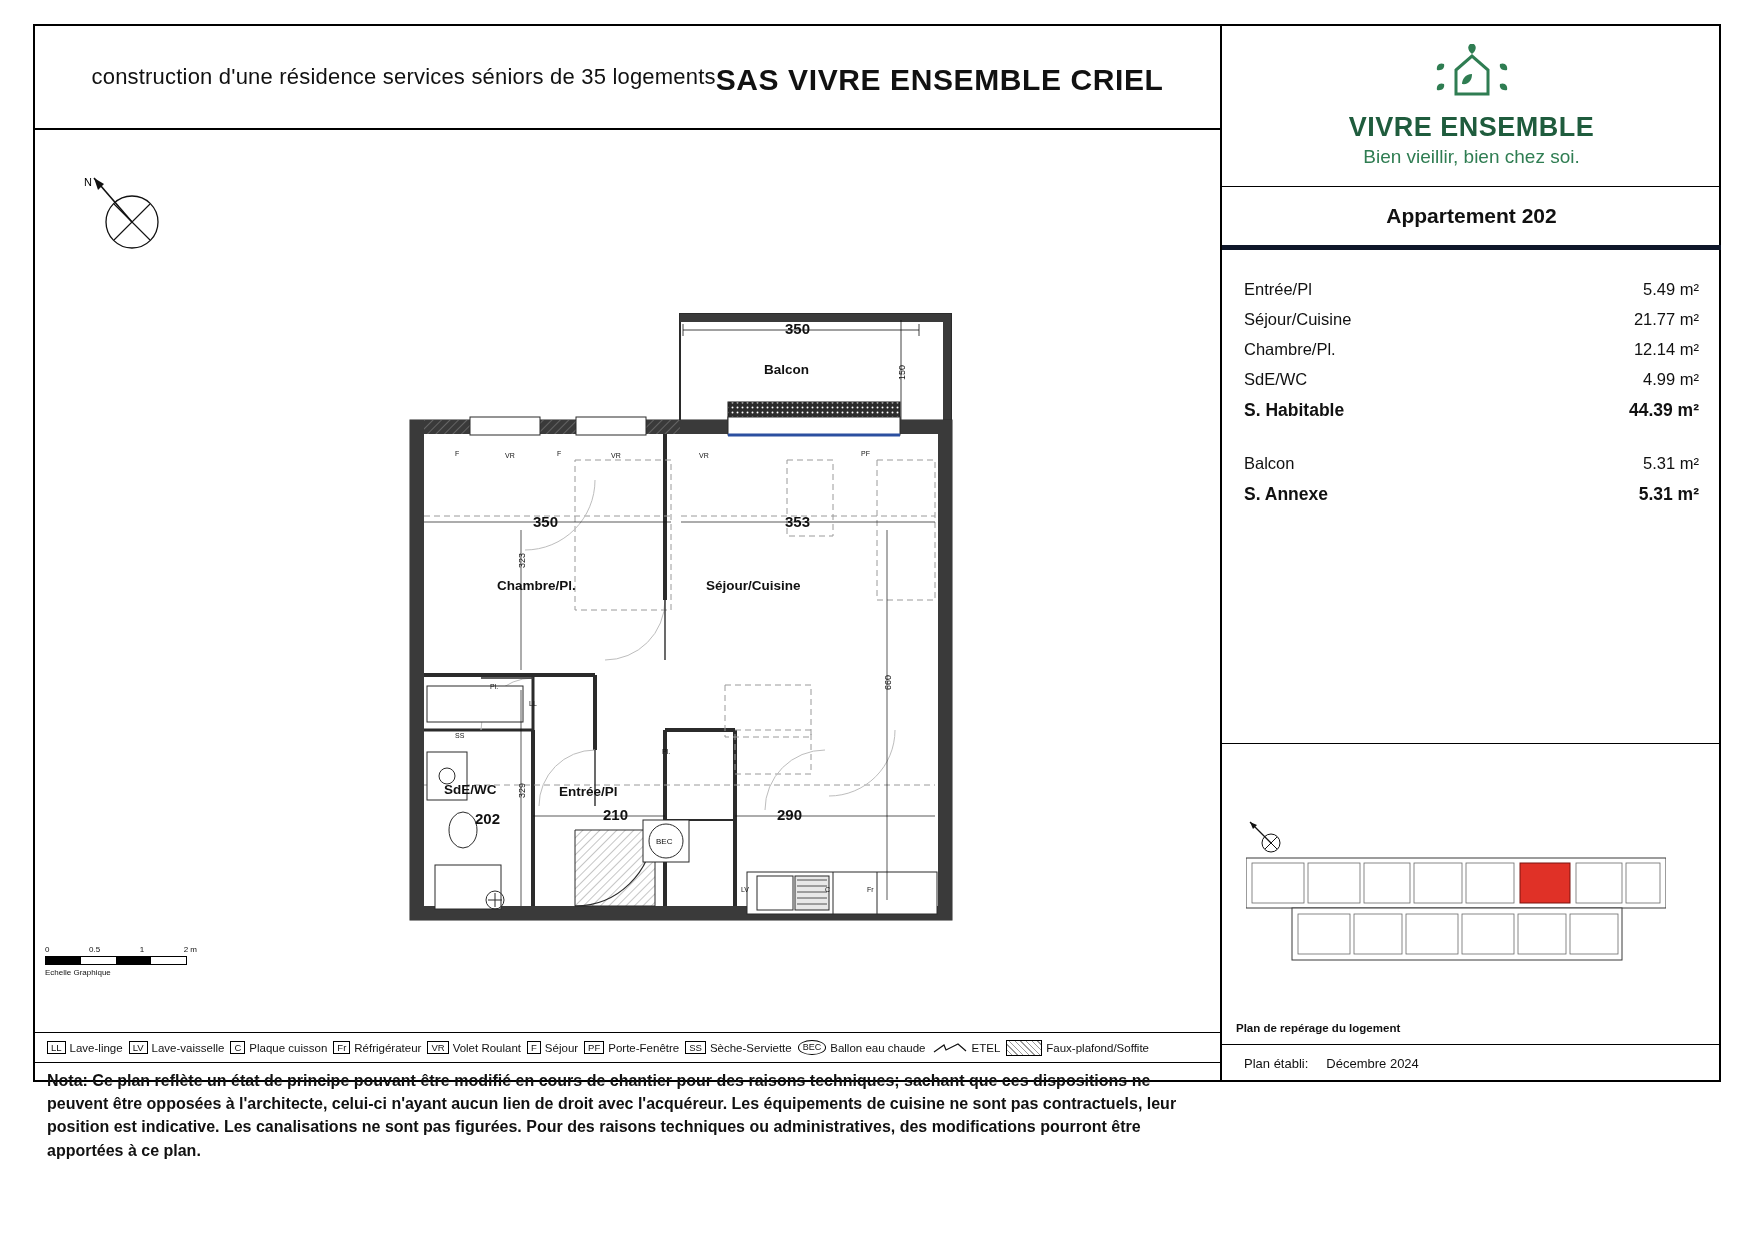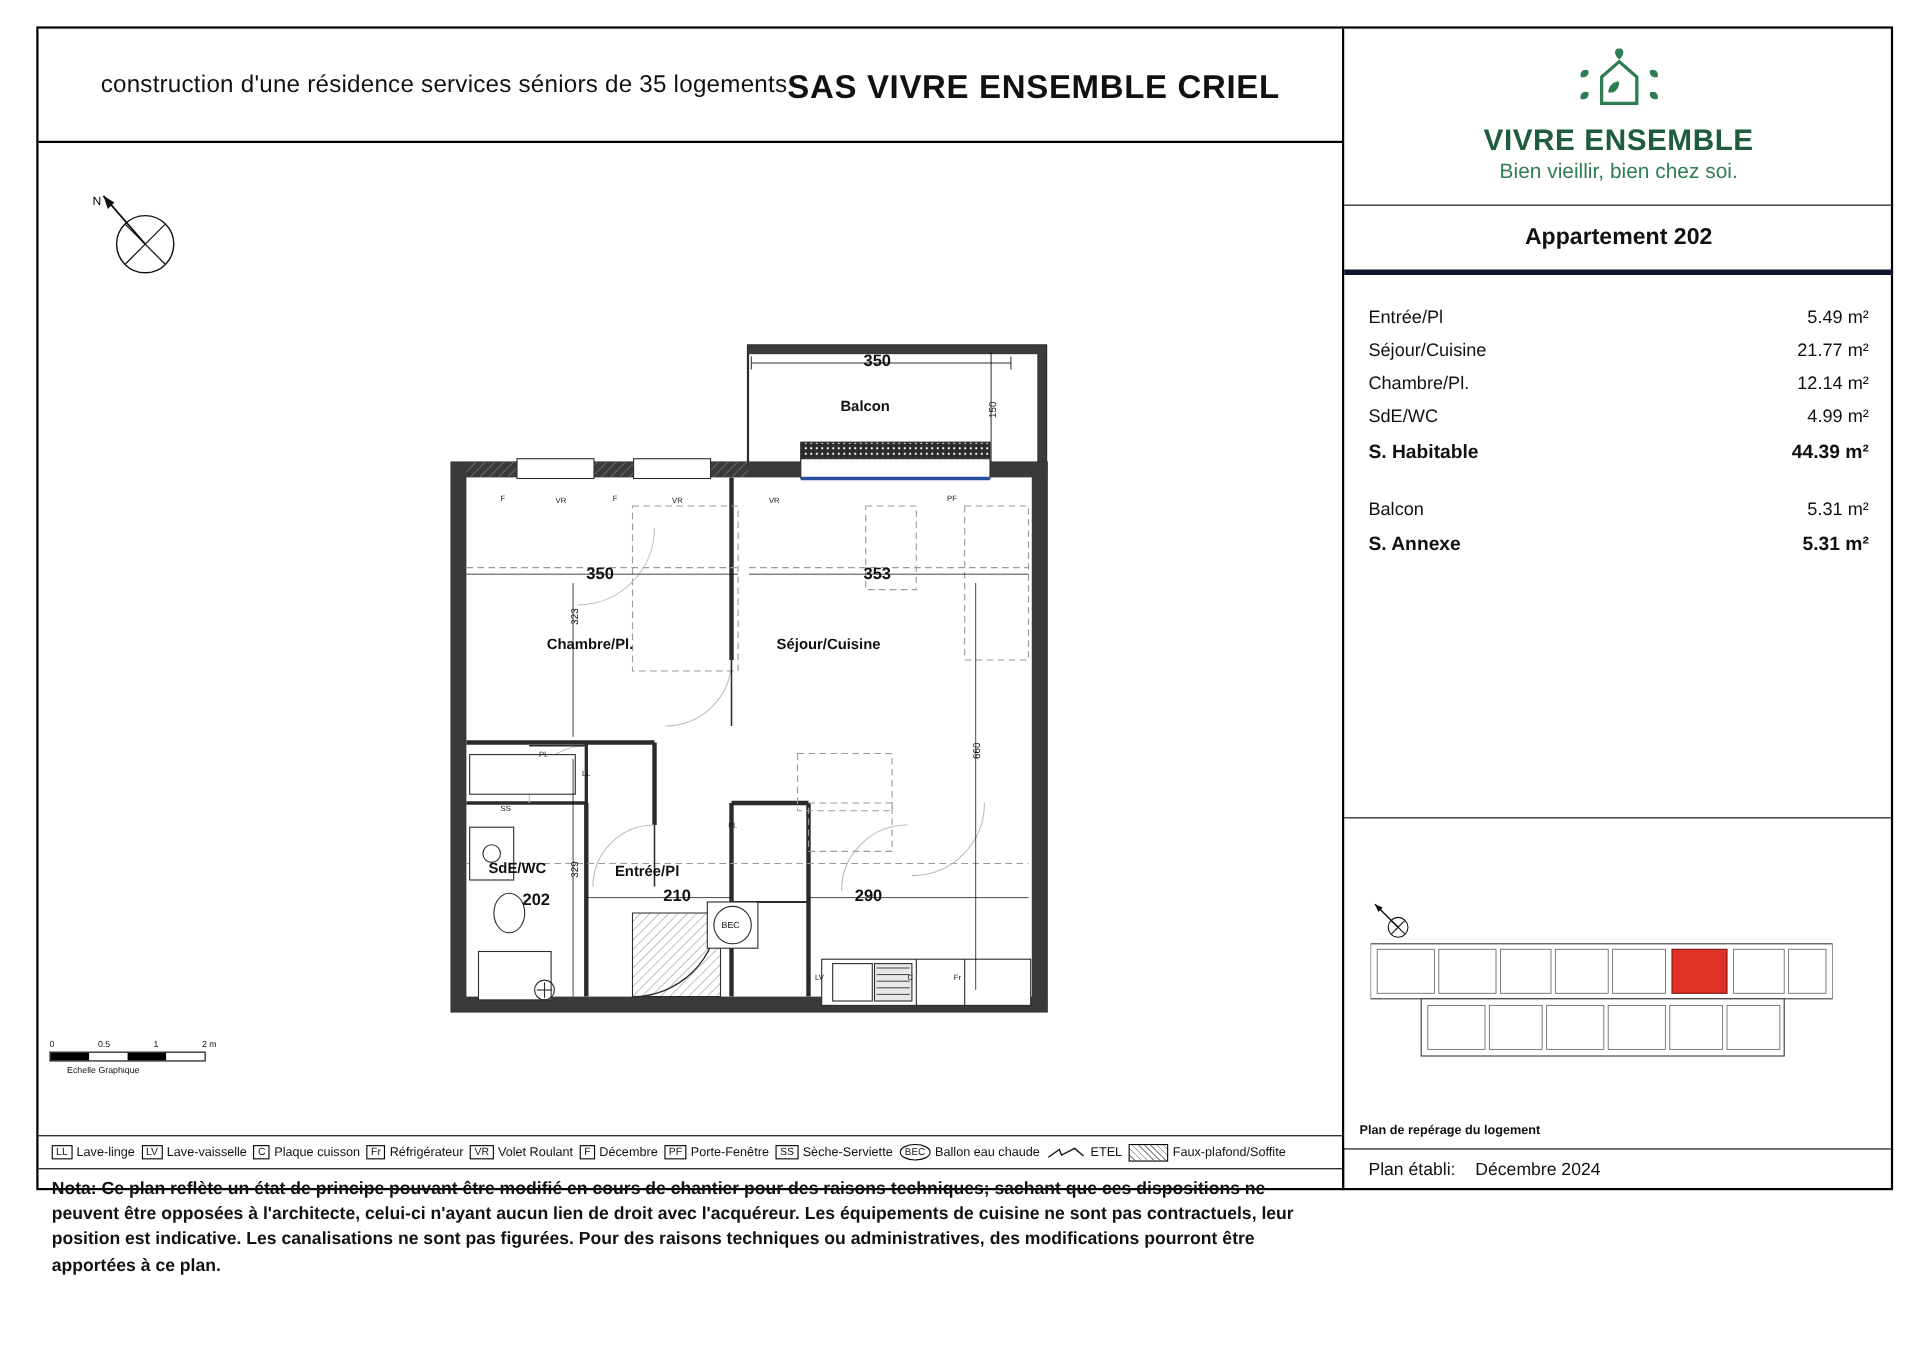--- a/index.html
+++ b/index.html
@@ -25,39 +25,39 @@
   .row{display:flex;justify-content:space-between;font-size:16.5px;padding:6px 0 5px 0;}
   .row.first{padding-top:14px;}
   .row.bold{font-weight:bold;font-size:17.5px;}
   .spacer{height:22px;}
 
   .repere{height:300px;position:relative;box-sizing:border-box;}
   .repere-cap{position:absolute;left:14px;bottom:10px;font-size:11.5px;font-weight:bold;}
   .mini-plan{position:absolute;left:24px;top:110px;width:420px;height:110px;}
   .mini-north{position:absolute;left:22px;top:72px;width:42px;height:42px;}
 
-  .plan-etabli{position:absolute;left:1185px;top:1018px;width:501px;height:38px;border-left:2px solid #000;border-top:1px solid #000;box-sizing:border-box;display:flex;align-items:center;padding-left:22px;font-size:16px;gap:18px;}
+  .plan-etabli{position:absolute;left:1185px;top:1018px;width:501px;height:38px;border-left:2px solid #000;border-top:1px solid #000;box-sizing:border-box;display:flex;align-items:center;padding-left:22px;font-size:13px;gap:18px;}
 
   
   .legend{position:absolute;left:0;top:1006px;width:1185px;height:30px;display:flex;align-items:center;gap:6px;padding-left:12px;font-size:11.5px;border-top:1px solid #000;box-sizing:border-box;}
   .lg{display:flex;align-items:center;gap:4px;white-space:nowrap;}
   .lgbox{border:1px solid #000;font-size:9.5px;padding:1px 3px;line-height:1;}
   .lgcirc{border:1px solid #000;border-radius:50%;font-size:9px;padding:2px 4px;line-height:1;}
   .lghatch{width:34px;height:14px;border:1px solid #000;background:repeating-linear-gradient(45deg,#fff 0 3px,#999 3px 4px);}
   .nota{position:absolute;left:0;top:1036px;width:1185px;height:58px;border-top:1px solid #000;box-sizing:border-box;padding:6px 12px;font-size:16px;font-weight:bold;line-height:1.45;}
 
   
   .draw{position:absolute;left:0;top:104px;width:1185px;height:902px;overflow:hidden;}
   .compass{position:absolute;left:45px;top:40px;width:90px;height:90px;}
   .scale{position:absolute;left:10px;top:815px;width:190px;font-size:8.5px;}
   .scale-bar{display:flex;height:7px;margin-top:2px;border:1px solid #000;width:140px;}
   .scale-bar i{flex:1;}
   .scale-bar i:nth-child(odd){background:#000;}
   .scale-lbls{display:flex;justify-content:space-between;width:152px;font-size:8px;}
-  .scale-cap{font-size:8px;margin-top:3px;margin-left:16px;}
+  .scale-cap{font-size:8px;margin-top:3px;}
 
   .room-label{position:absolute;font-size:13.5px;font-weight:bold;color:#111;white-space:nowrap;}
   .dim{position:absolute;font-size:15px;color:#111;font-weight:bold;}
   .dimv{position:absolute;font-size:9px;color:#111;transform:rotate(-90deg);transform-origin:left top;}
   .tiny{position:absolute;font-size:7px;color:#111;}
 </style>
 </head>
 <body>
 
 <div class="sheet">
@@ -263,21 +263,21 @@
     <span class="lg">
         <span class="lgbox">Fr</span>
         <span>Réfrigérateur</span>
       </span>
     <span class="lg">
         <span class="lgbox">VR</span>
         <span>Volet Roulant</span>
       </span>
     <span class="lg">
         <span class="lgbox">F</span>
-        <span>Décembre</span>
+        <span>Séjour</span>
       </span>
     <span class="lg">
         <span class="lgbox">PF</span>
         <span>Porte-Fenêtre</span>
       </span>
     <span class="lg">
         <span class="lgbox">SS</span>
         <span>Sèche-Serviette</span>
       </span>
     <span class="lg">

